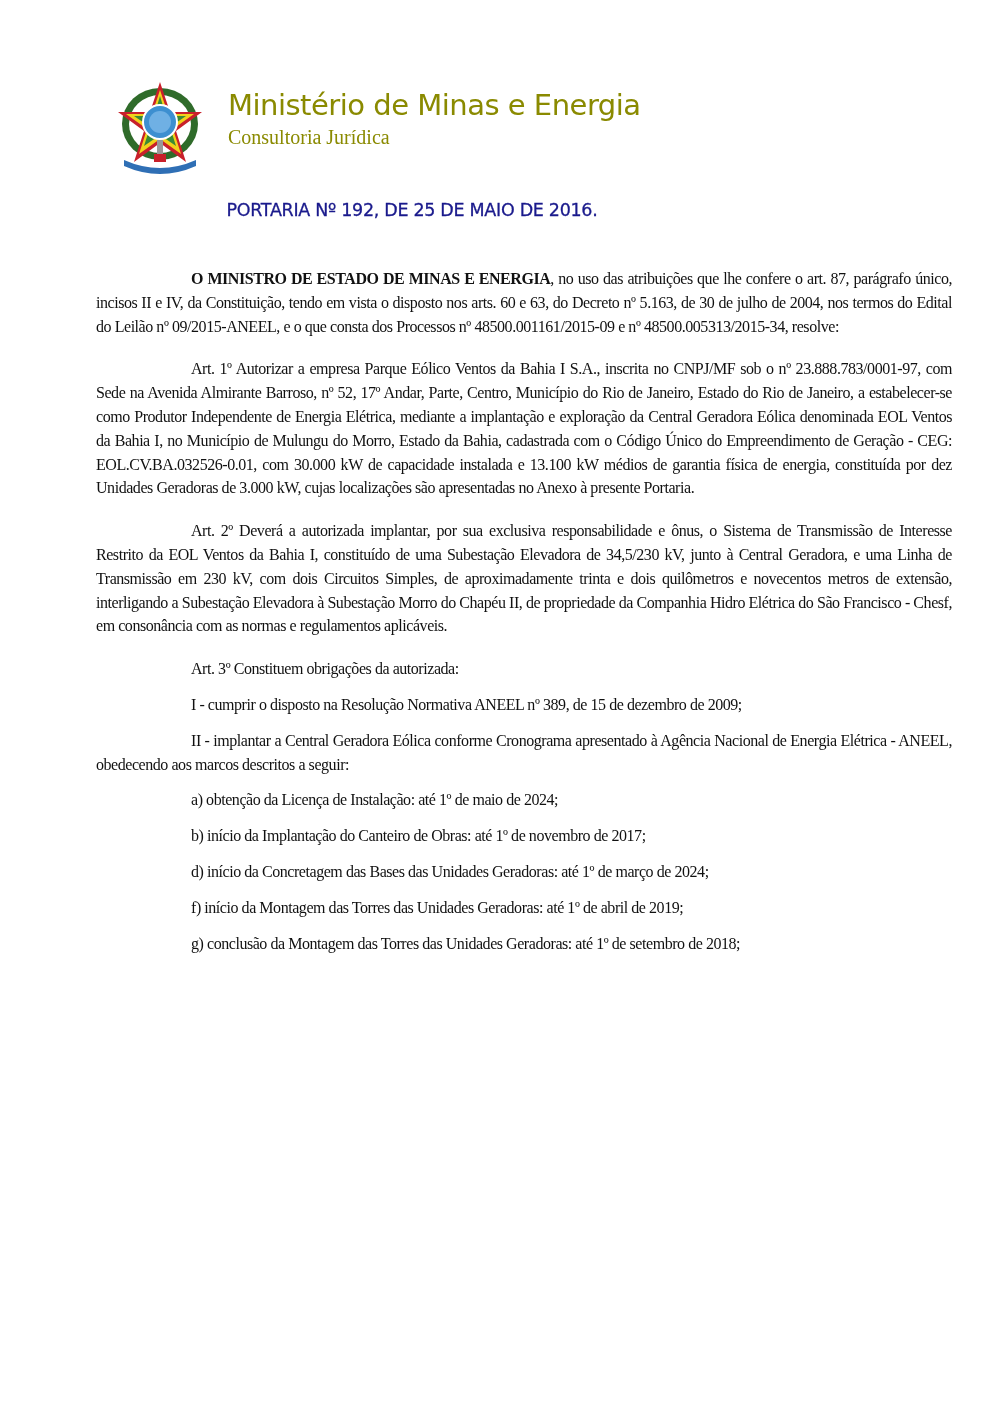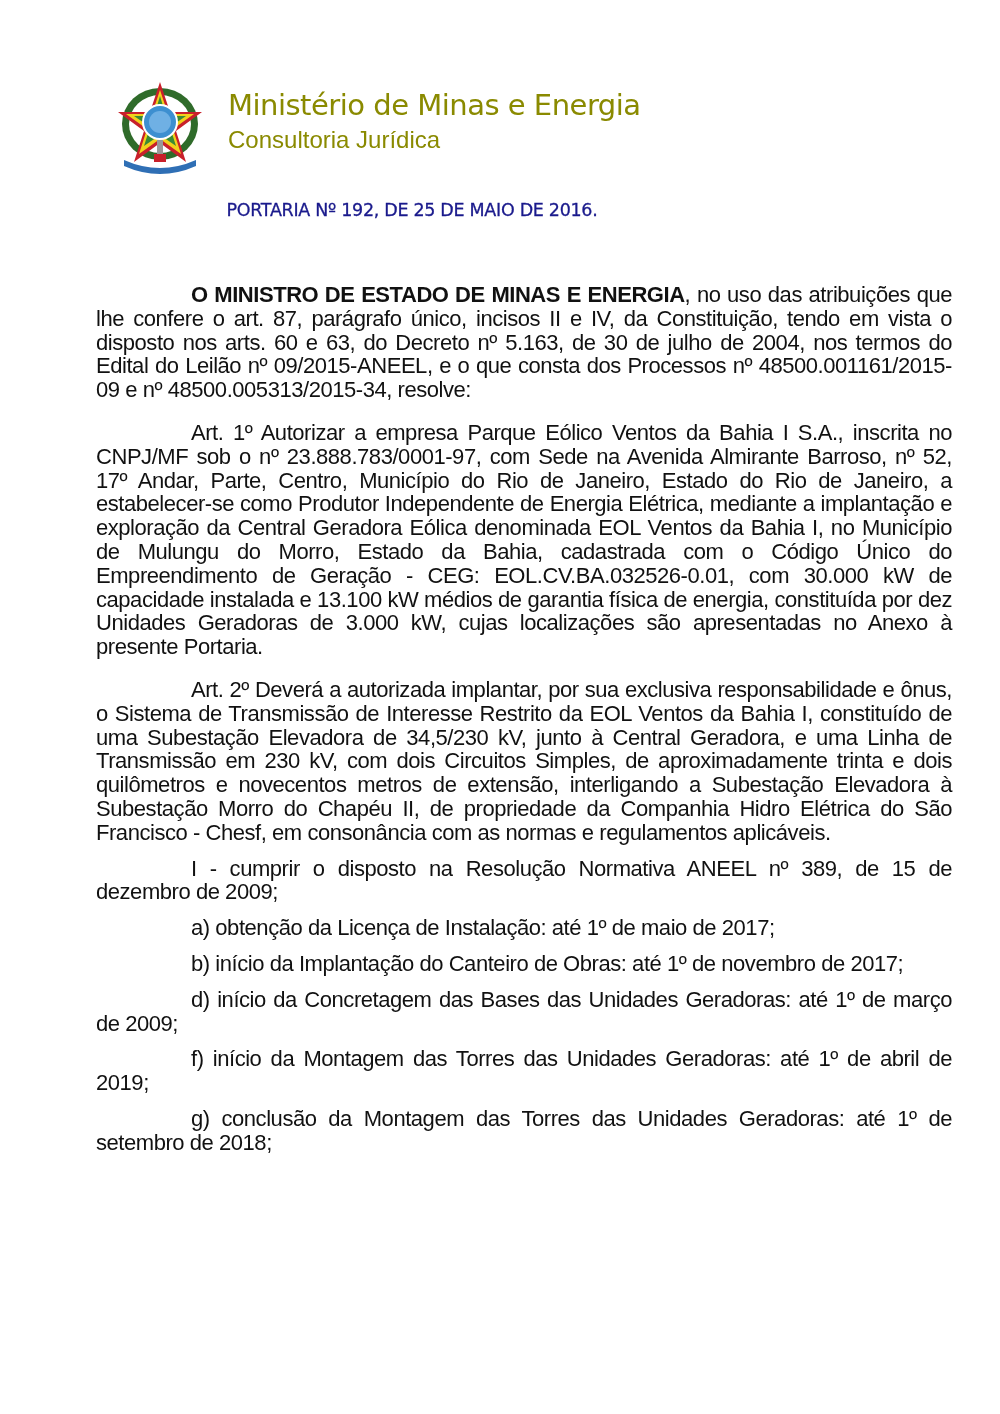--- a/index.html
+++ b/index.html
@@ -8,33 +8,32 @@
     font-family: "DejaVu Sans", sans-serif; color: #111;
   }
   .emblem { position: absolute; left: 116px; top: 78px; width: 88px; height: 98px; }
   .org-title {
     position: absolute; left: 228px; top: 88px;
     font-family: "DejaVu Sans", sans-serif; font-size: 29px; color: #8a8a00;
     letter-spacing: -0.5px; white-space: nowrap; font-weight: normal;
   }
   .org-sub {
     position: absolute; left: 228px; top: 126px;
-    font-family: Liberation Sans, sans-serif; font-size: 24px; color: #8a8a00; white-space: nowrap;
+    font-family: Liberation Serif, serif; font-size: 20px; color: #8a8a00; white-space: nowrap;
   }
   .doc-title {
     position: absolute; left: 0; width: 824px; top: 200px; text-align: center;
     font-family: "DejaVu Sans", sans-serif; font-size: 17.5px; color: #1a1a8c; font-weight: normal;
     letter-spacing: -0.3px; -webkit-text-stroke: 0.3px #1a1a8c;
   }
   .body-text {
     position: absolute; left: 96px; width: 856px; top: 267px;
-    font-family: Liberation Sans, sans-serif;
-    font-size: 22px; line-height: 23.8px; color: #111;
+    font-family: Liberation Serif, serif;
+    font-size: 16px; line-height: 23.8px; color: #111;
     letter-spacing: -0.45px;
-    margin-top: 16px;
   }
   .body-text p { margin: 0; text-align: justify; text-indent: 95px; }
   .gap-lg { margin-top: 19px !important; }
   .gap-sm { margin-top: 12px !important; }
   .bold { font-weight: bold; }
 </style>
 </head>
 <body>
 
 <div class="emblem">
@@ -53,19 +52,21 @@
 </div>
 <div class="org-title">Ministério de Minas e Energia</div>
 <div class="org-sub">Consultoria Jurídica</div>
 
 <div class="doc-title">PORTARIA Nº 192, DE 25 DE MAIO DE 2016.</div>
 
 <div class="body-text">
   <p><span class="bold">O MINISTRO DE ESTADO DE MINAS E ENERGIA</span><span>, no uso das atribuições que lhe confere o art. 87, parágrafo único, incisos II e IV, da Constituição, tendo em vista o disposto nos arts. 60 e 63, do Decreto nº 5.163, de 30 de julho de 2004, nos termos do Edital do Leilão nº 09/2015-ANEEL, e o que consta dos Processos nº 48500.001161/2015-09 e nº 48500.005313/2015-34, resolve:</span></p>
   <p class="gap-lg">Art. 1º Autorizar a empresa Parque Eólico Ventos da Bahia I S.A., inscrita no CNPJ/MF sob o nº 23.888.783/0001-97, com Sede na Avenida Almirante Barroso, nº 52, 17º Andar, Parte, Centro, Município do Rio de Janeiro, Estado do Rio de Janeiro, a estabelecer-se como Produtor Independente de Energia Elétrica, mediante a implantação e exploração da Central Geradora Eólica denominada EOL Ventos da Bahia I, no Município de Mulungu do Morro, Estado da Bahia, cadastrada com o Código Único do Empreendimento de Geração - CEG: EOL.CV.BA.032526-0.01, com 30.000 kW de capacidade instalada e 13.100 kW médios de garantia física de energia, constituída por dez Unidades Geradoras de 3.000 kW, cujas localizações são apresentadas no Anexo à presente Portaria.</p>
   <p class="gap-lg">Art. 2º Deverá a autorizada implantar, por sua exclusiva responsabilidade e ônus, o Sistema de Transmissão de Interesse Restrito da EOL Ventos da Bahia I, constituído de uma Subestação Elevadora de 34,5/230 kV, junto à Central Geradora, e uma Linha de Transmissão em 230 kV, com dois Circuitos Simples, de aproximadamente trinta e dois quilômetros e novecentos metros de extensão, interligando a Subestação Elevadora à Subestação Morro do Chapéu II, de propriedade da Companhia Hidro Elétrica do São Francisco - Chesf, em consonância com as normas e regulamentos aplicáveis.</p>
+  <p class="gap-lg">Art. 3º Constituem obrigações da autorizada:</p>
   <p class="gap-sm">I - cumprir o disposto na Resolução Normativa ANEEL nº 389, de 15 de dezembro de 2009;</p>
-  <p class="gap-sm">a) obtenção da Licença de Instalação: até 1º de maio de 2017;</p>
+  <p class="gap-sm">II - implantar a Central Geradora Eólica conforme Cronograma apresentado à Agência Nacional de Energia Elétrica - ANEEL, obedecendo aos marcos descritos a seguir:</p>
+  <p class="gap-sm">a) obtenção da Licença de Instalação: até 1º de maio de 2024;</p>
   <p class="gap-sm">b) início da Implantação do Canteiro de Obras: até 1º de novembro de 2017;</p>
-  <p class="gap-sm">d) início da Concretagem das Bases das Unidades Geradoras: até 1º de março de 2009;</p>
+  <p class="gap-sm">d) início da Concretagem das Bases das Unidades Geradoras: até 1º de março de 2024;</p>
   <p class="gap-sm">f) início da Montagem das Torres das Unidades Geradoras: até 1º de abril de 2019;</p>
   <p class="gap-sm">g) conclusão da Montagem das Torres das Unidades Geradoras: até 1º de setembro de 2018;</p>
 </div>
 
 </body></html>

